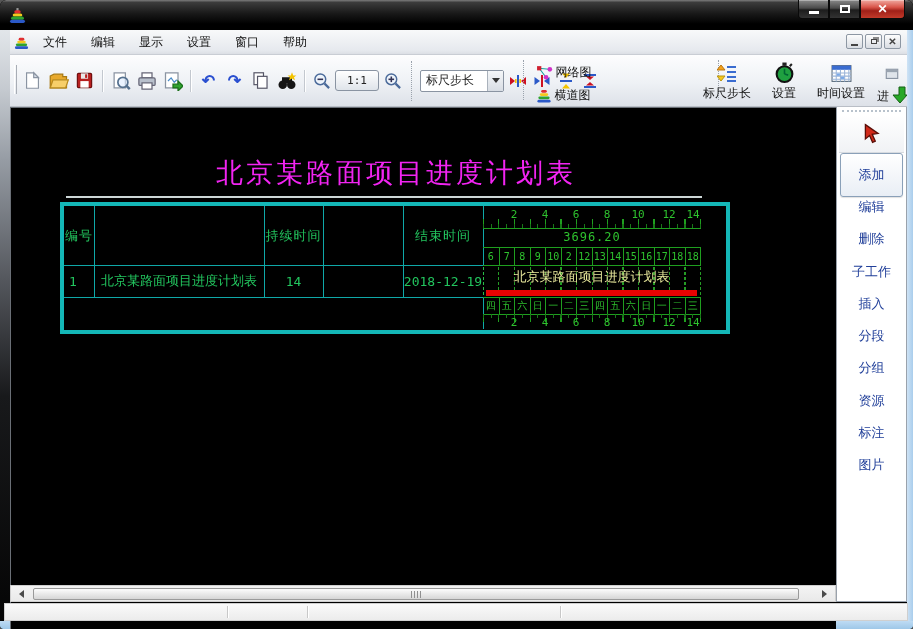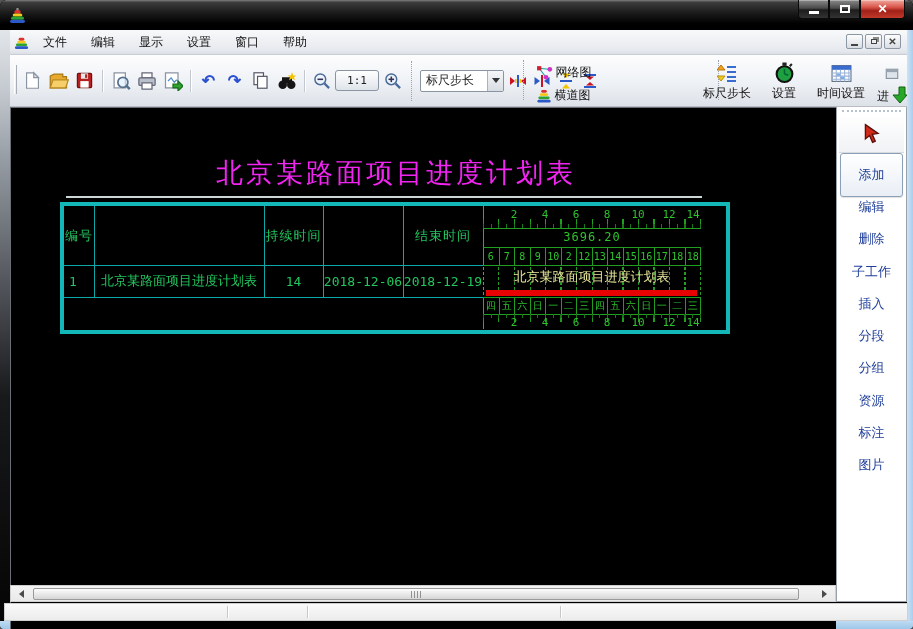--- a/index.html
+++ b/index.html
@@ -441,21 +441,20 @@
       <div class="cy-h" style="top:59px;width:419px;"></div>
       <div class="cy-h" style="top:91px;width:419px;"></div>
 
       <div class="hdr-cell" style="left:0;width:30px;">编号</div>
       <div class="hdr-cell" style="left:200px;width:59px;">持续时间</div>
       <div class="hdr-cell" style="left:339px;width:80px;">结束时间</div>
 
       <div class="dat-cell" style="left:0;width:30px;justify-content:flex-start;padding-left:5px;">1</div>
       <div class="dat-cell" style="left:30px;width:170px;">北京某路面项目进度计划表</div>
       <div class="dat-cell" style="left:200px;width:59px;">14</div>
-      <div class="dat-cell" style="left:259px;width:80px;">2018-12-06</div>
       <div class="dat-cell" style="left:339px;width:80px;">2018-12-19</div>
 
       <div class="gr-h" style="left:419px;top:22px;width:218px;"></div>
       <div class="gr-h" style="left:419px;top:41px;width:218px;"></div>
       <div class="gr-h" style="left:419px;top:59px;width:218px;"></div>
       <div class="gr-h" style="left:419px;top:91px;width:218px;"></div>
       <div class="gr-h" style="left:419px;top:108px;width:218px;"></div>
 
       <div class="tickset" style="top:13px;height:9px;"></div>
       <div class="tickset short" style="top:18px;height:4px;"></div>

